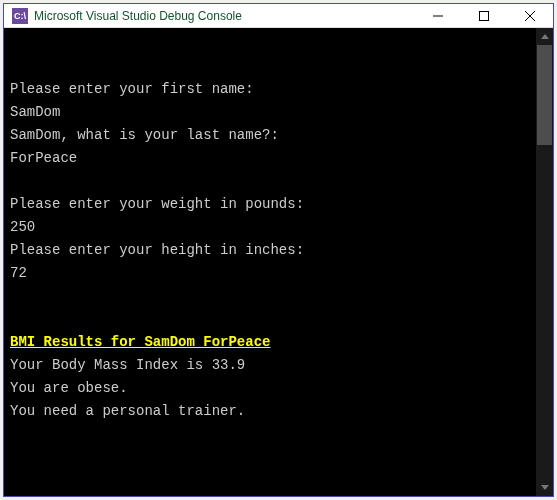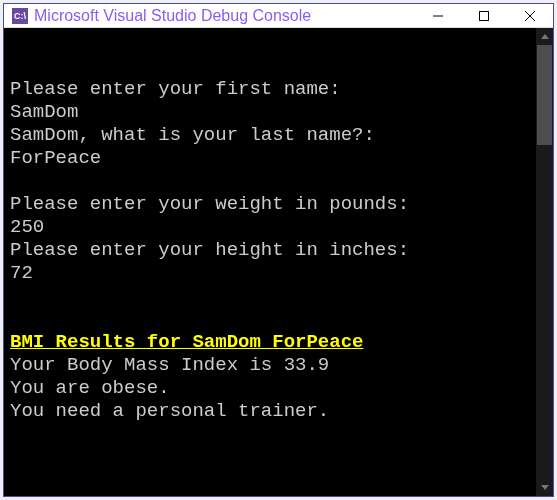--- a/index.html
+++ b/index.html
@@ -34,22 +34,22 @@
       display: flex;
       align-items: center;
       justify-content: center;
       color: #fff;
       font-size: 9px;
       font-weight: bold;
       font-family: Arial, sans-serif;
     }
     .title {
       flex: 1;
-      font-size: 16px;
-      color: #8b5cf6;
+      font-size: 12px;
+      color: #14532d;
     }
     .win-controls {
       display: flex;
       height: 100%;
     }
     .win-btn {
       width: 46px;
       height: 100%;
       display: flex;
       align-items: center;
@@ -57,21 +57,21 @@
       background: transparent;
       border: none;
       cursor: pointer;
     }
     .win-btn svg { display: block; }
     .console {
       flex: 1;
       background: #000;
       color: #ccc;
       font-family: Consolas, "Courier New", monospace;
-      font-size: 19px;
+      font-size: 14px;
       line-height: 23px;
       padding: 4px 6px 4px 6px;
       position: relative;
       white-space: pre;
     }
     .console .line { white-space: pre; }
     .yellow { color: #ffff00; font-weight: bold; text-decoration: underline; }
     .scrollbar {
       position: absolute;
       right: 0;

